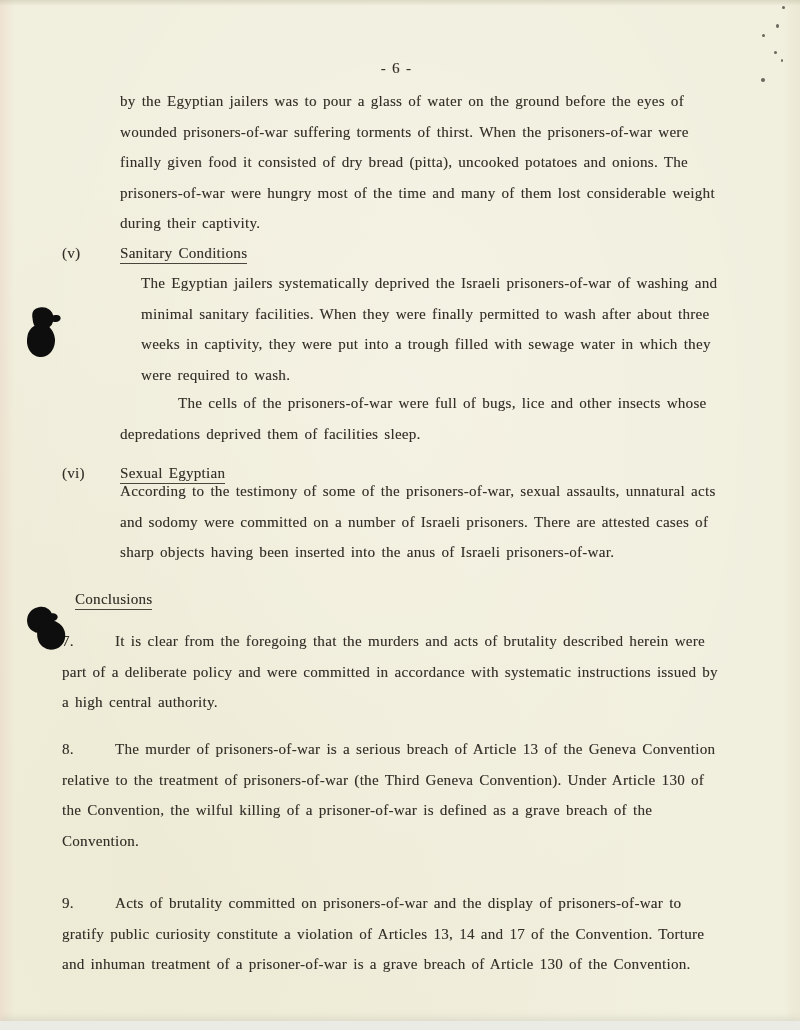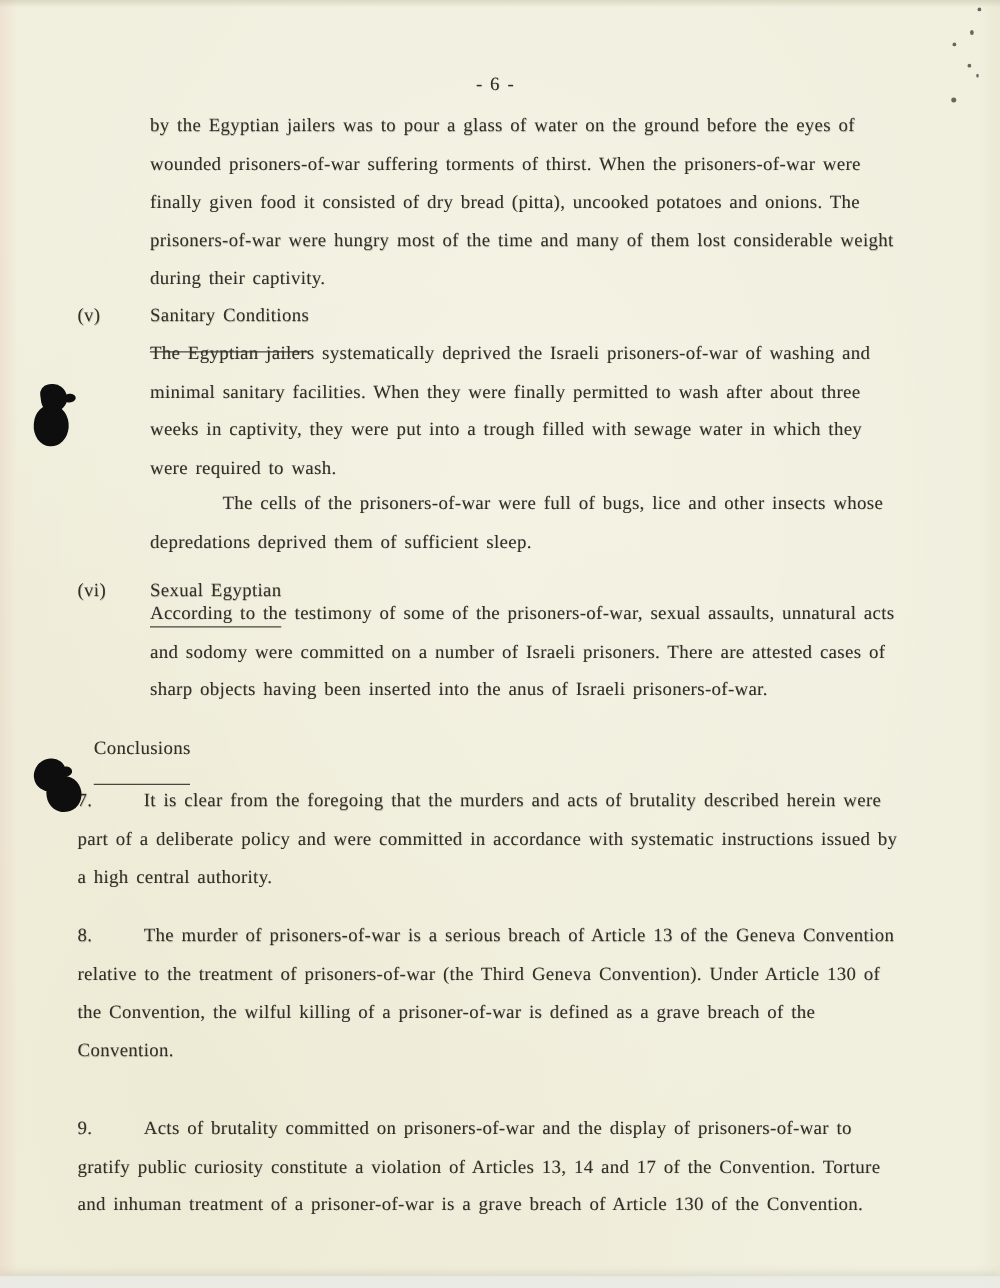--- a/index.html
+++ b/index.html
@@ -37,21 +37,21 @@
     letter-spacing: 0.3px;
     word-spacing: 2px;
     text-shadow: 0.3px 0.3px 0.6px rgba(51,47,40,0.35);
   }
   .page-number { left: 0; top: 53px; width: 792px; text-align: center; }
   .body-col { left: 120px; width: 600px; }
   .indent-first { text-indent: 58px; }
 
   .section-head { left: 62px; top: 0; white-space: nowrap; }
   .sec-label { display: inline-block; width: 58px; }
-  .sec-title { border-bottom: 1.6px solid rgba(44,40,33,0.85); padding-bottom: 20px; }
+  .sec-title { border-bottom: 1.6px solid rgba(44,40,33,0.85); padding-bottom: 2px; }
 
   .full-col { left: 62px; width: 658px; }
   .item-num { display: inline-block; width: 53px; text-indent: 0; }
 
   
   .blot { position: absolute; }
   .blot-a {
     left: 27px; top: 324px; width: 28px; height: 33px;
     background: #0e0e0e; border-radius: 48% 52% 50% 50%;
     transform: rotate(4deg);
@@ -98,22 +98,22 @@
 
 <div class="paper-shade"></div>
 
 <div class="txt page-number">- 6 -</div>
 
 <div class="txt body-col" style="top: 86px;">by the Egyptian jailers was to pour a glass of water on the ground before the eyes of wounded prisoners-of-war suffering torments of thirst. When the prisoners-of-war were finally given food it consisted of dry bread (pitta), uncooked potatoes and onions. The prisoners-of-war were hungry most of the time and many of them lost considerable weight during their captivity.</div>
 
 <div class="txt section-head" style="top: 238px;">
   <span class="sec-label">(v)</span><span class="sec-title">Sanitary Conditions</span>
 </div>
-<div class="txt body-col" style="top: 268px;">The Egyptian jailers systematically deprived the Israeli prisoners-of-war of washing and minimal sanitary facilities. When they were finally permitted to wash after about three weeks in captivity, they were put into a trough filled with sewage water in which they were required to wash.</div>
-<div class="txt body-col indent-first" style="top: 388px;">The cells of the prisoners-of-war were full of bugs, lice and other insects whose depredations deprived them of sufficient sleep.</div>
+<div class="txt body-col" style="top: 268px; margin-left: 21px;">The Egyptian jailers systematically deprived the Israeli prisoners-of-war of washing and minimal sanitary facilities. When they were finally permitted to wash after about three weeks in captivity, they were put into a trough filled with sewage water in which they were required to wash.</div>
+<div class="txt body-col indent-first" style="top: 388px;">The cells of the prisoners-of-war were full of bugs, lice and other insects whose depredations deprived them of facilities sleep.</div>
 
 <div class="txt section-head" style="top: 458px;">
   <span class="sec-label">(vi)</span><span class="sec-title">Sexual Egyptian</span>
 </div>
 <div class="txt body-col" style="top: 476px;">According to the testimony of some of the prisoners-of-war, sexual assaults, unnatural acts and sodomy were committed on a number of Israeli prisoners. There are attested cases of sharp objects having been inserted into the anus of Israeli prisoners-of-war.</div>
 
 <div class="txt" style="left: 75px; top: 584px;">
   <span class="sec-title">Conclusions</span>
 </div>
 

